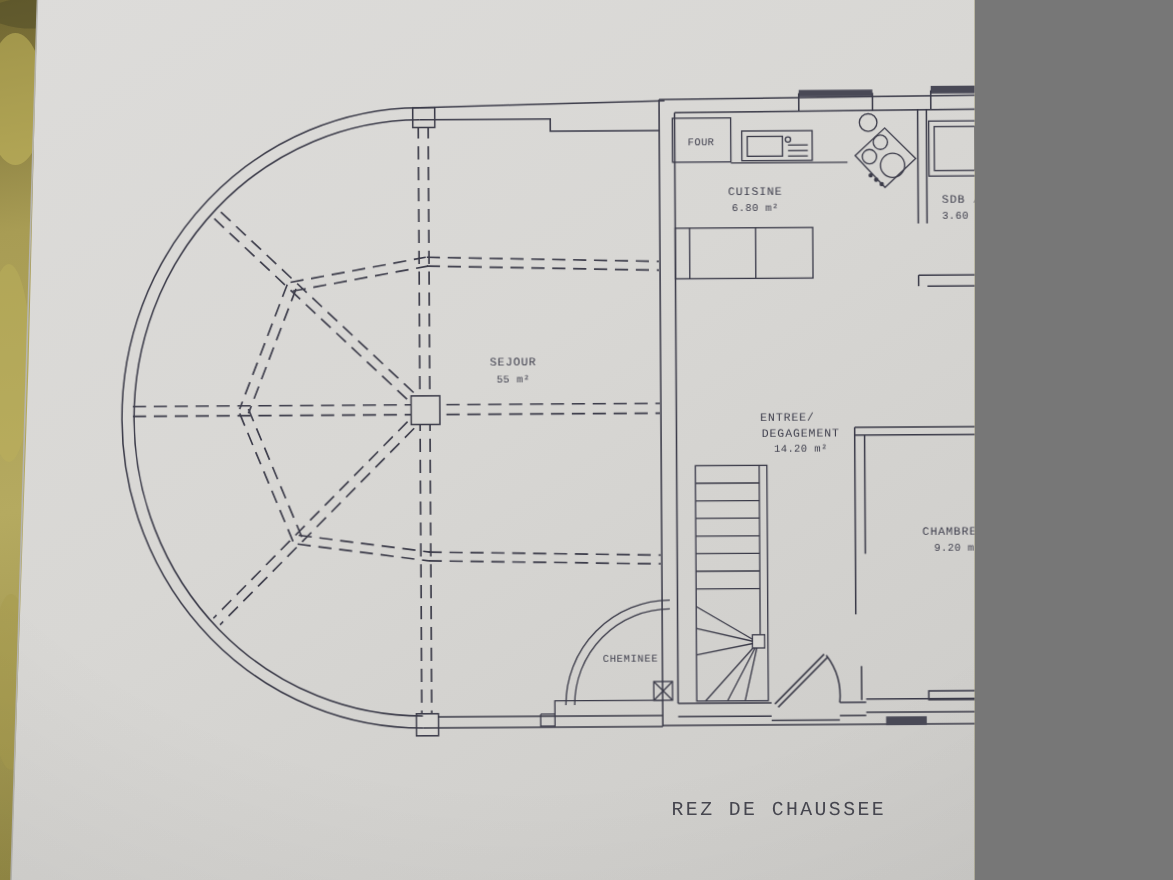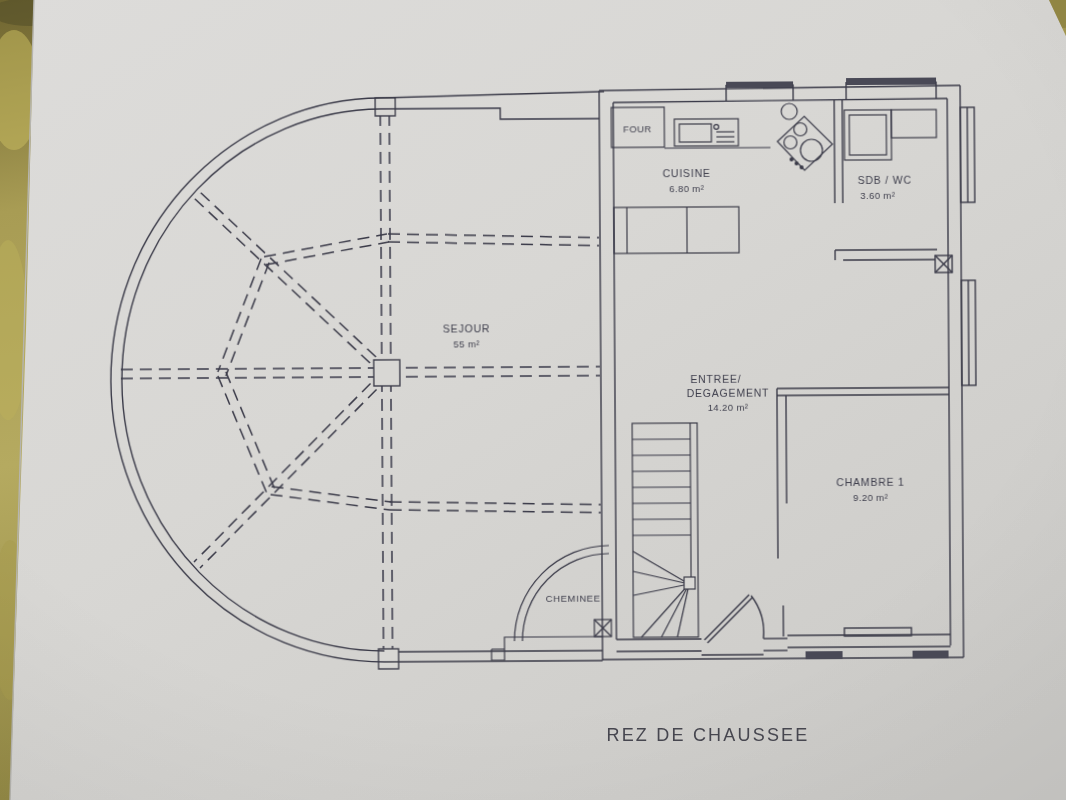--- a/index.html
+++ b/index.html
@@ -1,17 +1,17 @@
 <!DOCTYPE html>
 <html><head>
 <meta charset="utf-8">
 <style>
   html,body{margin:0;padding:0;background:#777;}
-  .stage{position:relative;width:1066px;height:800px;overflow:hidden;
-         font-family:Liberation Sans, sans-serif;}
+  .stage{position:relative;width:886px;height:800px;overflow:hidden;
+         font-family:Liberation Mono, monospace;}
   svg{position:absolute;inset:0;display:block;}
   text{fill:#3e3e4c;}
   .lbl{font-size:10.5px;letter-spacing:.8px;}
   .lbl2{font-size:9.5px;letter-spacing:.4px;}
   .small{font-size:9.5px;letter-spacing:.6px;}
   .title{font-size:18px;letter-spacing:2.2px;fill:#46464f;}
 </style>
 </head>
 <body>
 

